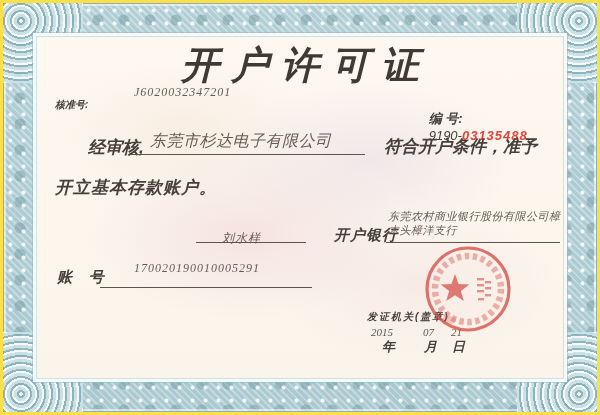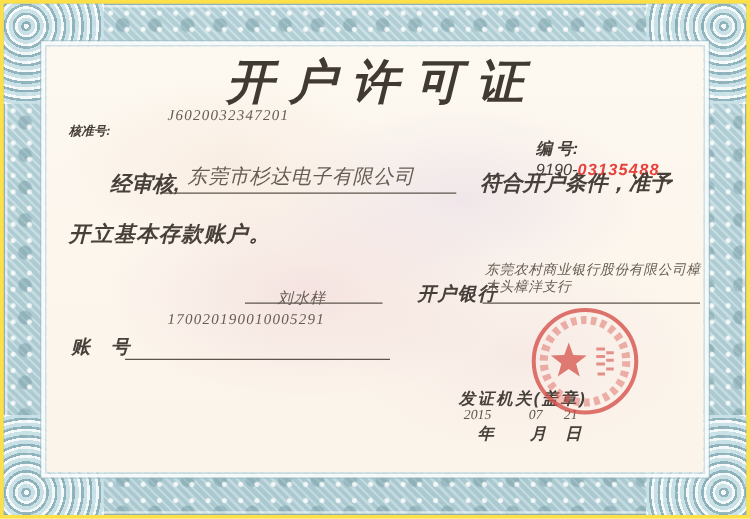--- a/index.html
+++ b/index.html
@@ -59,23 +59,23 @@
   .rule-bank{left:386px;width:174px;top:242px;}
   .rule-account{left:100px;width:212px;top:287px;}
 
   .company{left:150px;top:131px;font-size:16px;letter-spacing:.5px;}
   .legal-label{left:57px;top:224px;font-size:14.5px;}
   .name{left:222px;top:219px;font-size:12px;letter-spacing:1px;margin-top:11px;}
   .bank-label{left:317px;top:226px;font-size:15px;letter-spacing:1px;margin-left:17px;}
   .bank-name{left:388px;top:210px;width:176px;font-size:11px;line-height:13.5px;
     white-space:normal;word-break:break-all;letter-spacing:.5px;}
   .account-label{left:57px;top:268px;font-size:15px;}
-  .account-num{left:134px;top:248px;font-size:12px;letter-spacing:1px;}
+  .account-num{left:134px;top:261px;font-size:12px;letter-spacing:1px;}
 
-  .issuer{left:367px;top:310px;font-size:13px;letter-spacing:2px;}
+  .issuer{left:367px;top:310px;font-size:10px;letter-spacing:2px;}
   .d-num{font-family:"Liberation Serif",serif;color:#5d554c;font-size:11px;}
   .d-unit{font-weight:bold;color:#47403a;font-size:13px;}
   .dy{left:371px;top:326px;}.dm{left:423px;top:326px;}.dd{left:451px;top:326px;text-align:right;}
   .uy{left:382px;top:338px;}.um{left:424px;top:338px;}.ud{left:452px;top:338px;}
 
   .seal{position:absolute;left:415px;top:240px;width:108px;height:108px;}
 </style>
 </head>
 <body>
 

